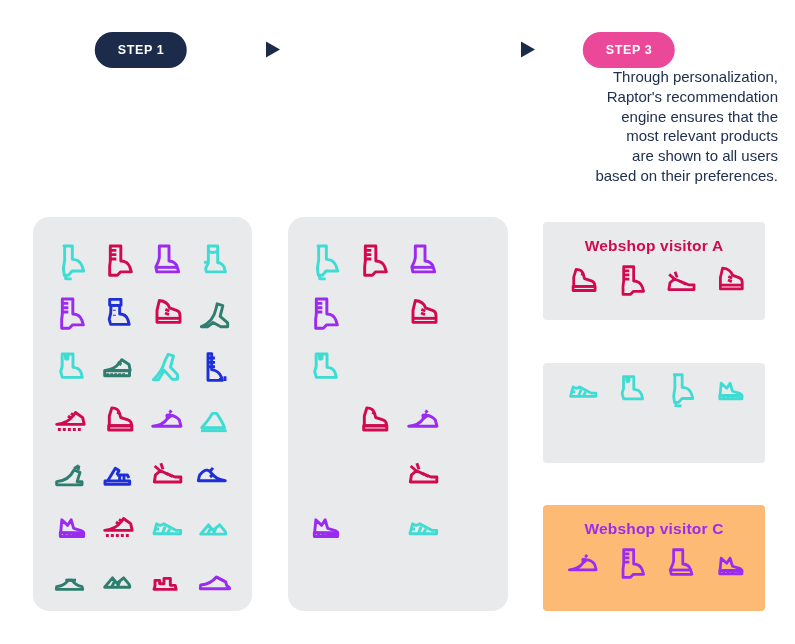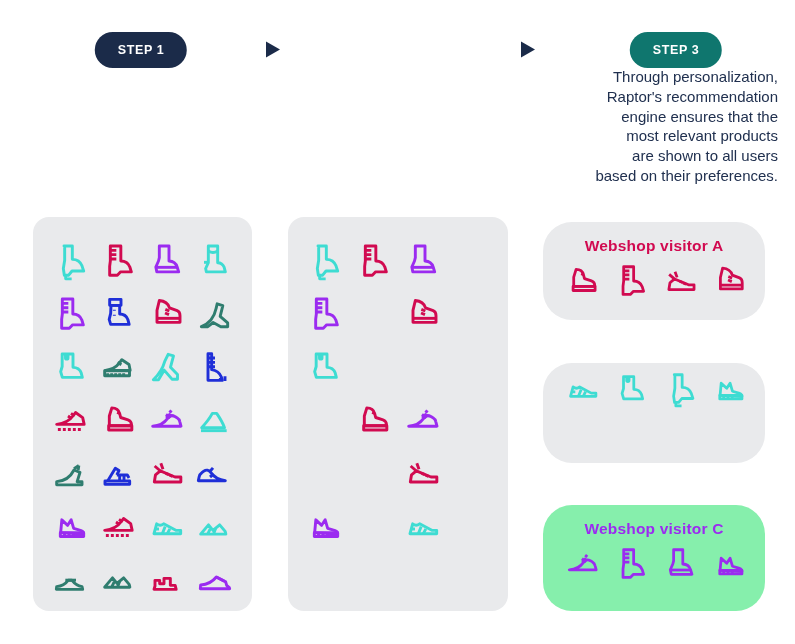--- a/index.html
+++ b/index.html
@@ -13,21 +13,21 @@
   .caption{position:absolute;font-size:15px;line-height:1.32;text-align:right;
            white-space:pre-line;font-weight:500;}
 
   .panel{position:absolute;top:217px;height:394px;border-radius:16px;}
   .grid{position:absolute;display:grid;grid-template-columns:repeat(4,40px);
         grid-auto-rows:40px;row-gap:13px;}
   .grid-1{left:16px;top:24px;column-gap:8px;}
   .grid-2{left:15px;top:24px;column-gap:9px;}
   .cell{width:40px;height:40px;display:flex;align-items:center;justify-content:center;}
 
-  .card{position:absolute;left:543px;width:222px;border-radius:29px;
+  .card{position:absolute;left:543px;width:222px;border-radius:4px;
         display:flex;flex-direction:column;align-items:center;}
   .card-title{font-weight:700;font-size:15.5px;margin-top:15px;letter-spacing:.2px;}
   .card-icons{display:flex;gap:11px;margin-top:7px;align-items:center;}
   .vicon{width:38px;height:38px;display:flex;align-items:center;justify-content:center;}
 
   svg.shoe{width:100%;height:100%;fill:none;stroke:currentColor;stroke-width:1.75;
            stroke-linejoin:round;stroke-linecap:butt;}
   .defs-holder{position:absolute;width:0;height:0;overflow:hidden;}
 </style>
 </head>
@@ -146,21 +146,21 @@
   <symbol id="i-slip-on" viewBox="0 0 24 24">
     <path d="M4.6 15.6c3.9-.3 7.2-2 9.4-4.8l5.6 2.9.6 2.1 1.6 1.4.2.6H4.4z"></path>
     <path d="M14 10.8l4.6 2.4"></path>
   </symbol>
 </defs>
   </svg>
 
 <div class="canvas">
 
   <div class="badge" style="left: 141px; background: rgb(27, 43, 73); color: rgb(255, 255, 255);">STEP 1</div>
-  <div class="badge" style="left: 676px; background: #0f766e; color: rgb(255, 255, 255);">STEP 3</div>
+  <div class="badge" style="left: 629px; background: #ec4899; color: rgb(255, 255, 255);">STEP 3</div>
 
   <svg class="arrow" style="left:265px" viewBox="0 0 16 17">
       <polygon points="1,0.5 15,8.5 1,16.5" class="arrow-fill" fill="#1b2b49"></polygon>
     </svg>
   <svg class="arrow" style="left:520px" viewBox="0 0 16 17">
       <polygon points="1,0.5 15,8.5 1,16.5" class="arrow-fill" fill="#1b2b49"></polygon>
     </svg>
 
   <div class="caption" style="left: 530px; width: 248px; top: 67px; color: rgb(32, 48, 79);">Through personalization,
 Raptor's recommendation
@@ -433,21 +433,21 @@
             <use href="#i-heeled-boot"></use>
           </svg>
         </div>
         <div class="vicon">
           <svg class="shoe" viewBox="0 0 24 24">
             <use href="#i-chunky-sneaker"></use>
           </svg>
         </div>
       </div>
   </div>
-  <div class="card" style="top: 505px; height: 106px; background: #86efac;">
+  <div class="card" style="top: 505px; height: 106px; background: #fdba74;">
     <div class="card-title" style="color: rgb(155, 43, 240);">Webshop visitor C</div>
     <div class="card-icons" style="color: rgb(155, 43, 240);">
         <div class="vicon">
           <svg class="shoe" viewBox="0 0 24 24">
             <use href="#i-oxford"></use>
           </svg>
         </div>
         <div class="vicon">
           <svg class="shoe" viewBox="0 0 24 24">
             <use href="#i-lace-boot"></use>

